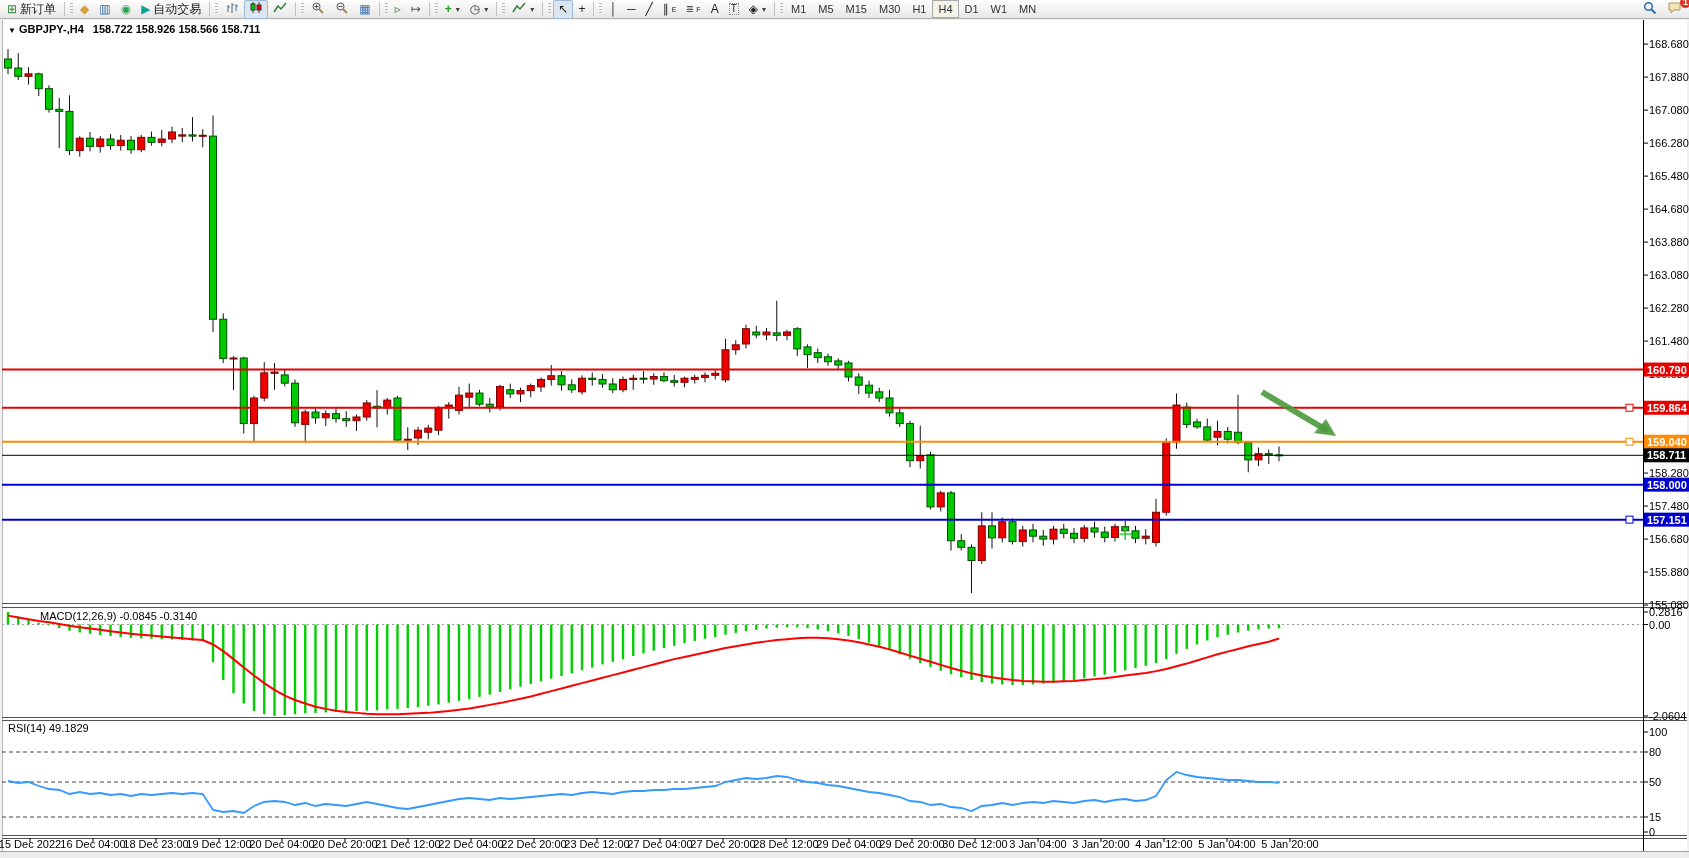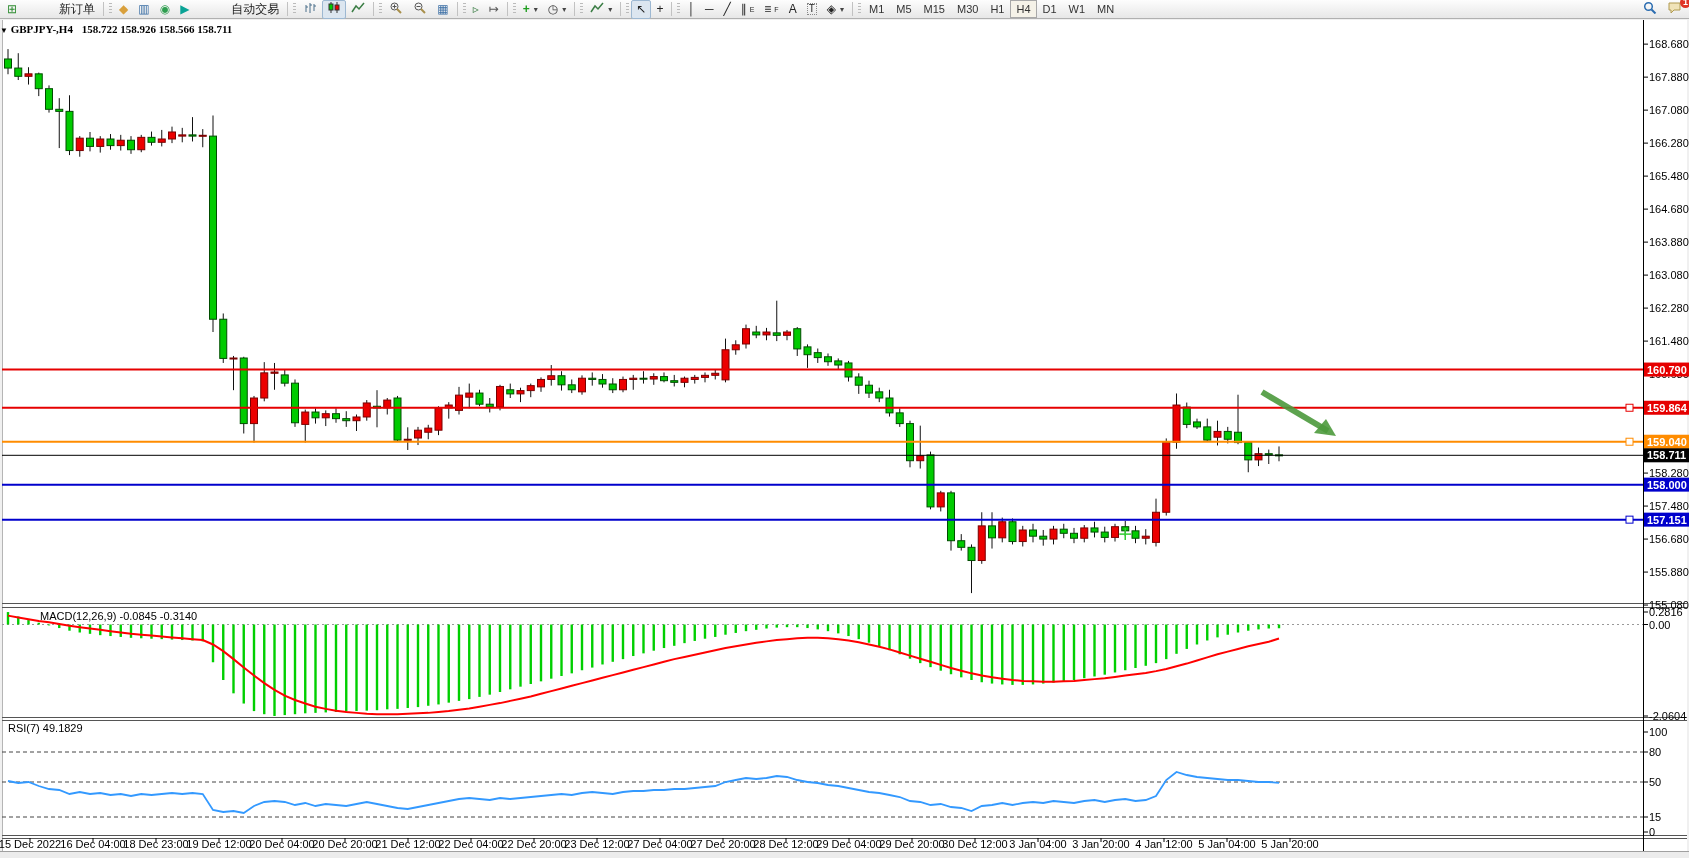--- a/index.html
+++ b/index.html
@@ -12,30 +12,30 @@
   .tb-btn{display:inline-flex;align-items:center;gap:3px;padding:0 4px;height:17px;
     border:1px solid transparent;border-radius:2px;cursor:default;white-space:nowrap;}
   .tb-btn.active{background:#dce6f0;border:1px solid #9db8d2;}
   .tb-sep{width:1px;height:14px;background:#c2c2c2;margin:0 3px;}
   .tb-grip{width:3px;height:12px;margin:0 2px;
     background:repeating-linear-gradient(#bbb 0 1px,transparent 1px 3px);}
   .tb-glyph{font-size:12px;line-height:12px;}
   .tb-caret{font-size:8px;color:#444;margin-left:1px;}
   .tb-sub{font-size:7px;vertical-align:sub;}
   .tb-boxed{border:1px dotted #888;padding:0 1px;font-size:10px;line-height:10px;}
-  .tb-label{font-size:12px;margin-left:39px;}
+  .tb-label{font-size:12px;}
   .tf-btn{padding:0 5px;height:16px;display:inline-flex;align-items:center;font-size:11px;
     color:#333;border:1px solid transparent;}
   .tf-btn.active{background:#f5f2e8;border:1px solid #a8a8a8;text-align:right;border-rad1ius:2px;}
   #tb-spacer{flex:1;}
   .badge{position:absolute;right:-5px;top:-4px;background:#e03424;color:#fff;border-radius:7px;
     font-size:9px;font-weight:bold;padding:0 3px;line-height:11px;}
   
   .overlay{position:absolute;z-index:2;font-size:11px;color:#000;white-space:nowrap;}
-  #chart-title{left:0;top:23px;font-weight:bold;font-family:Liberation Serif, serif;}
+  #chart-title{left:8px;top:23px;font-weight:bold;}
   #macd-label{left:8px;top:610px;margin-left:32px;}
   #rsi-label{left:8px;top:722px;}
   #chart-svg{position:absolute;left:0;top:0;z-index:1;}
 </style>
 </head>
 <body>
 
 <div id="stage">
   <div id="toolbar">
       <span class="tb-btn">
@@ -699,14 +699,14 @@
       <line x1="1290" y1="838" x2="1290" y2="842" stroke="#000"></line>
       <text x="1290" y="848" font-size="11" fill="#000" text-anchor="middle">5 Jan 20:00</text>
     </svg>
 
   <div class="overlay" id="chart-title">
     <span style="font-size:8px;">▼</span>
     <span>GBPJPY-,H4</span>
     <span style="margin-left:6px;">158.722 158.926 158.566 158.711</span>
   </div>
   <div class="overlay" id="macd-label">MACD(12,26,9) -0.0845 -0.3140</div>
-  <div class="overlay" id="rsi-label">RSI(7) 49.1829</div>
+  <div class="overlay" id="rsi-label">RSI(14) 49.1829</div>
 </div>
 
 </body></html>

